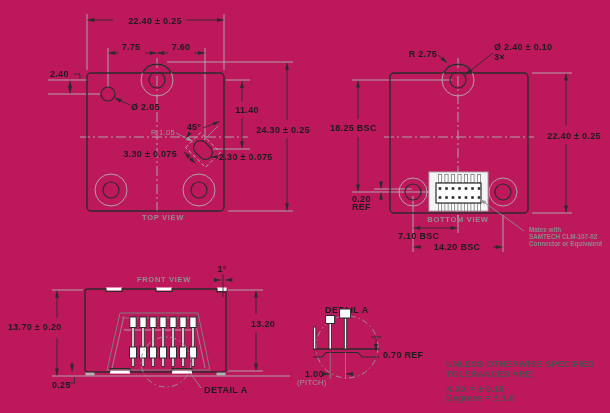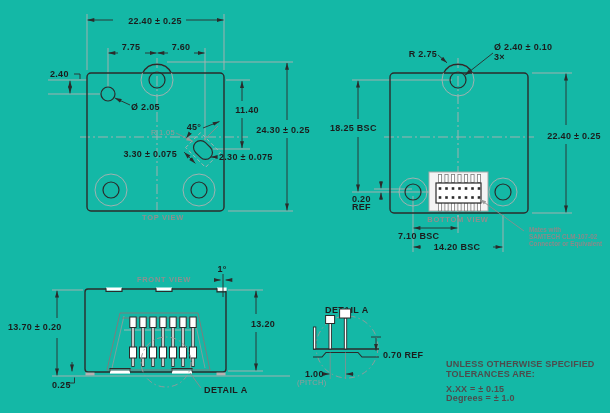--- a/index.html
+++ b/index.html
@@ -1,16 +1,16 @@
 <!DOCTYPE html>
 <html><head>
 <meta charset="utf-8">
 <style>
   html,body{margin:0;padding:0;background:#ffffff;}
-  .canvas{position:relative;width:610px;height:413px;background:#14b8a6;overflow:hidden;
+  .canvas{position:relative;width:610px;height:413px;background:#be185d;overflow:hidden;
           font-family:"Liberation Sans", sans-serif;}
   svg{display:block;}
   svg text{font-family:"Liberation Sans", sans-serif;}
   .dim{font-size:9px;font-weight:bold;fill:#1c1c1c;letter-spacing:0.3px;}
   .title{font-size:9px;font-weight:bold;fill:#1c1c1c;letter-spacing:0.4px;}
   .viewlabel{font-size:7.5px;fill:#8f8f8f;letter-spacing:0.7px;font-weight:bold;}
   .graylabel{font-size:7.5px;fill:#9a9a9a;letter-spacing:0.3px;}
   .notesm{font-size:6.3px;font-weight:bold;fill:#8a8a8a;}
   .tol{font-size:9px;font-weight:bold;fill:#4d4d4d;letter-spacing:0.2px;}
   .outline{stroke:#2b2b2b;stroke-width:1.4;fill:none;}

